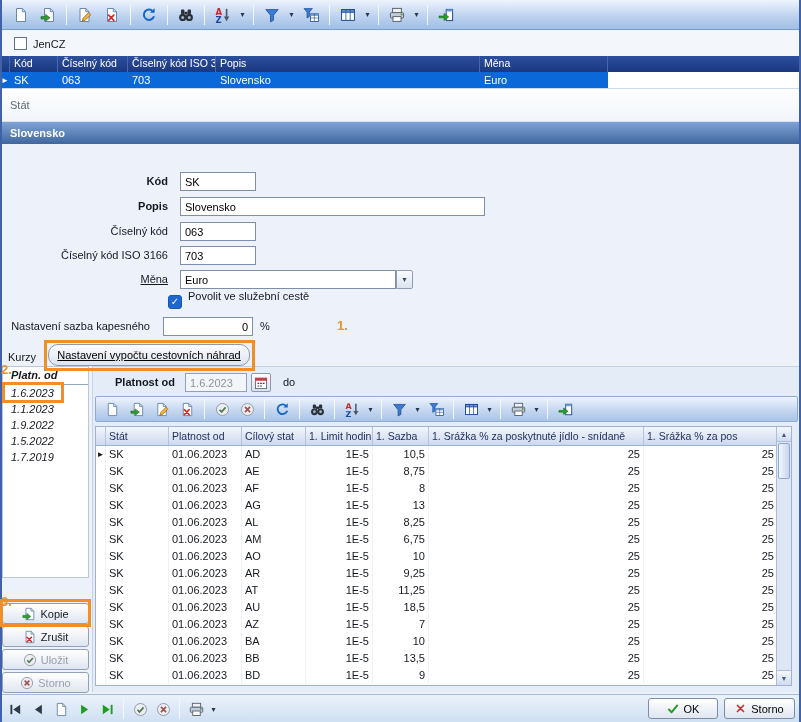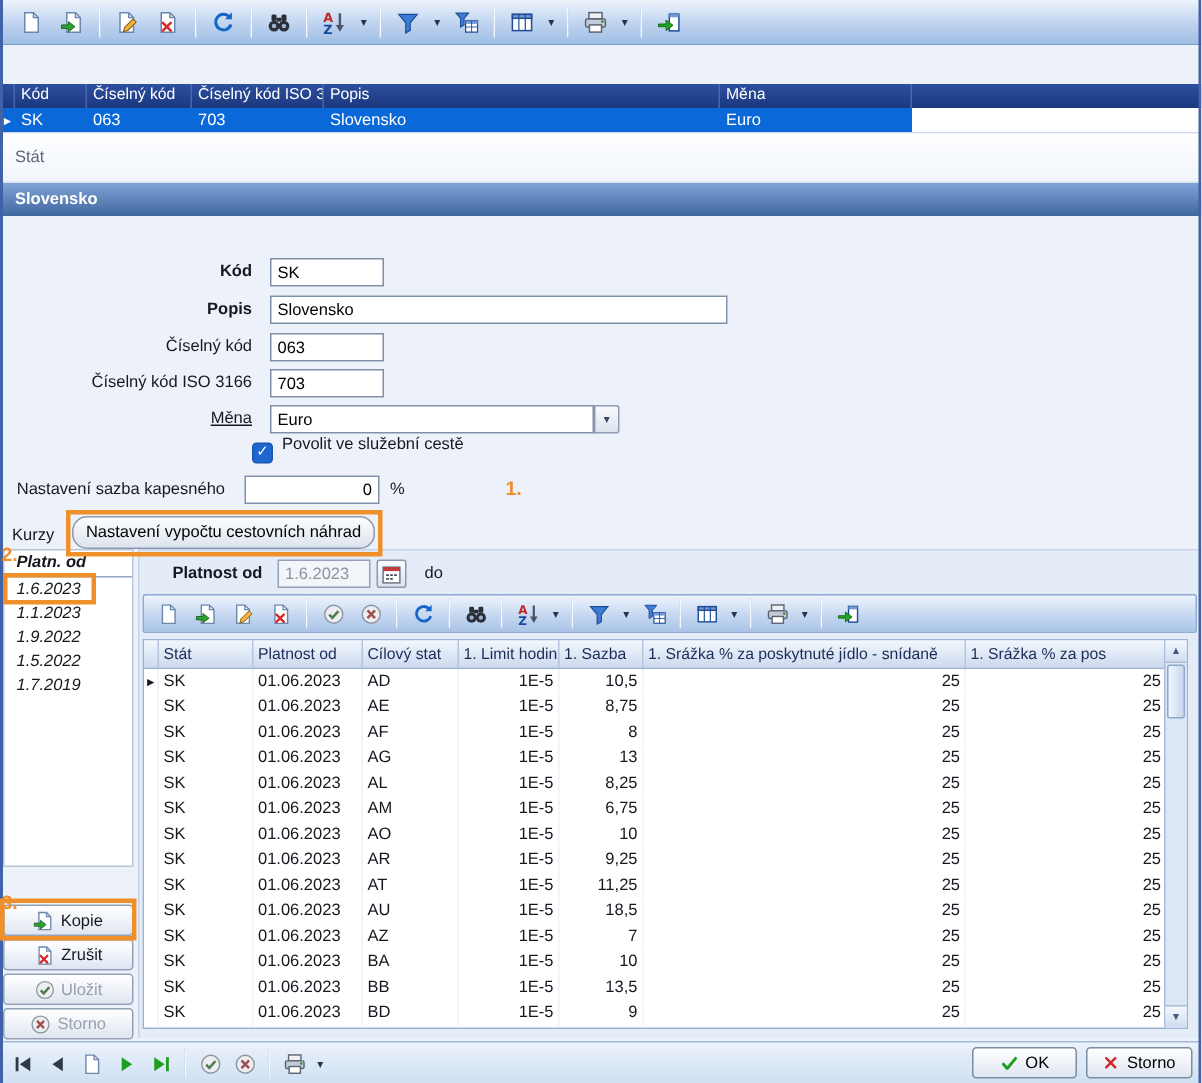--- a/index.html
+++ b/index.html
@@ -30,21 +30,21 @@
 
   #stat-bar { position:absolute; left:0; top:89px; width:801px; height:33px; background:linear-gradient(#feffff,#f1f5fb); border-bottom:1px solid #d9e2ef; color:#5d6775; display:flex; align-items:center; padding-left:10px; }
   #title-bar { position:absolute; left:0; top:122px; width:801px; height:22px; background:linear-gradient(#7fa3d6,#40679f); color:#fff; font-weight:bold; display:flex; align-items:center; padding-left:10px; }
 
   .flabel { position:absolute; left:0; width:176px; text-align:right; padding-right:8px; line-height:19px; }
   .bold { font-weight:bold; } .link { text-decoration:underline; }
   .finput { position:absolute; height:19px; border:1px solid #7f8fa8; background:#fff; font:inherit; padding:0 4px; }
   .combo-arrow { position:absolute; width:17px; height:19px; background:linear-gradient(#f8fafd,#dde4ef); border:1px solid #8f9cb2; display:flex; align-items:center; justify-content:center; font-size:8px; color:#3a465a; border-radius:0 2px 2px 0; }
   .cb-on { position:absolute; left:168px; width:14px; height:14px; background:#1e66d0; border:1px solid #1a55ae; border-radius:3px; color:#fff; font-size:10px; line-height:12px; text-align:center; }
   .cb-label { position:absolute; left:188px; line-height:15px; }
-  #settings-btn { position:absolute; left:48px; top:344px; width:202px; height:22px; background:linear-gradient(#fbfcfe,#dde4ef); border:1px solid #8b98ae; border-radius:10px; font:inherit; }
+  #settings-btn { position:absolute; left:48px; top:344px; width:202px; height:22px; background:linear-gradient(#fbfcfe,#dde4ef); border:1px solid #8b98ae; border-radius:10px; font:inherit;text-decoration:underline; }
 
   .ann-box { position:absolute; border:3px solid var(--orange); z-index:60; pointer-events:none; }
   .ann-num { position:absolute; color:var(--orange); font-weight:bold; font-size:13px; z-index:61; }
 
   #kurzy-label { position:absolute; left:8px; top:351px; }
   #kurzy-list { position:absolute; left:2px; top:366px; width:87px; height:212px; background:#fff; border:1px solid #b9c6da;font-style:italic; }
   #kurzy-header { height:18px; font-weight:bold; padding:2px 0 0 8px; border-bottom:1px solid #93a7c4; }
   .date-item { height:16px; line-height:16px; padding-left:8px; }
 
   .side-btn { position:absolute; left:2px; width:87px; height:21px; display:flex; align-items:center; justify-content:center; gap:4px; background:linear-gradient(#ffffff,#dfe6f1); border:1px solid #93a1b8; border-radius:3px; font:inherit; }
@@ -256,20 +256,24 @@
       </span>
       <span class="tdrop">▾</span>
       <span class="tsep"></span>
       <span class="tbtn">
         <svg class="ic" width="16" height="16">
           <use href="#sym-export"></use>
         </svg>
       </span>
     </div>
 
+  <div id="filter-row">
+    <span class="cbox"></span>
+    <span>JenCZ</span>
+  </div>
 
   <div id="cgrid">
     <div class="cg-head">
       <div class="cg-h cwm"></div>
       <div class="cg-h cw0">Kód</div>
       <div class="cg-h cw1">Číselný kód</div>
       <div class="cg-h cw2">Číselný kód ISO 3166</div>
       <div class="cg-h cw3">Popis</div>
       <div class="cg-h cw4">Měna</div>
     </div>

